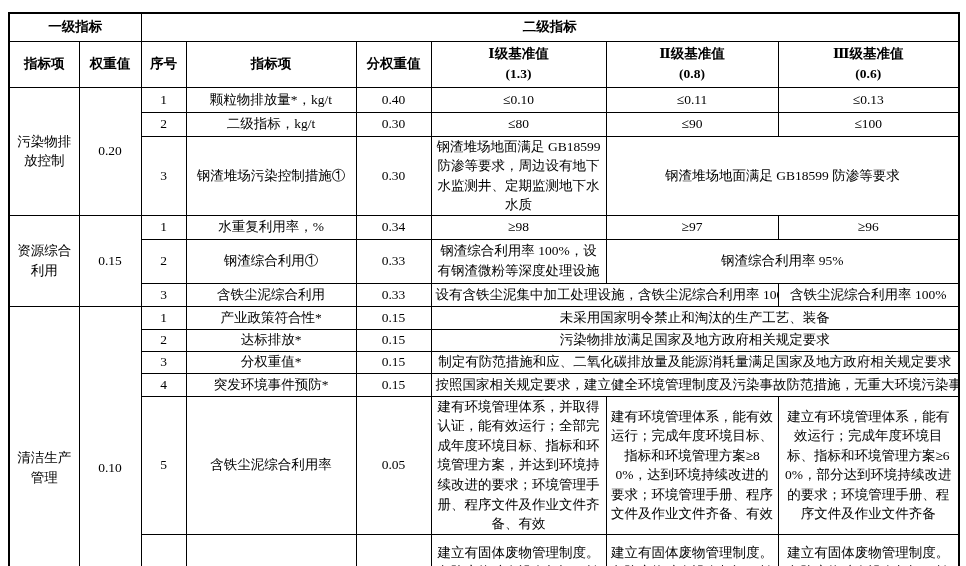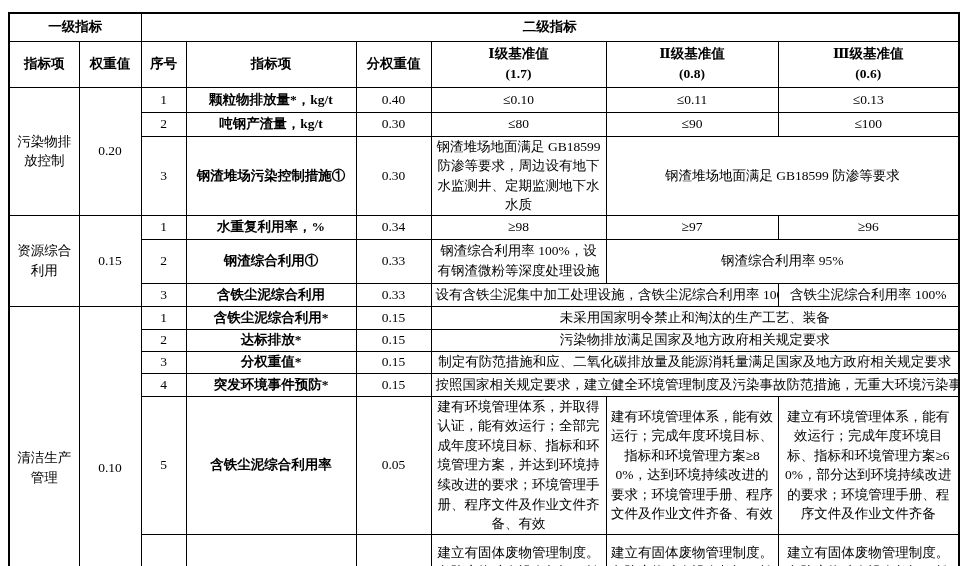--- a/index.html
+++ b/index.html
@@ -28,21 +28,20 @@
     overflow: hidden;
     word-break: break-all;
     line-height: 1.45;
   }
   .grid th { font-weight: bold; }
   .hdr2 div { line-height: 20px; }
   .item {
     text-align: left;
     padding-left: 17px;
     white-space: nowrap;
-    font-weight: bold;
   }
   .para {
     text-align: left;
     padding: 2px 6px;
     line-height: 20px;
   }
   .ctr { text-align: center; font-family: Liberation Serif, serif; }
   .nowrap { white-space: nowrap; }
   
   .rh-h1 { height: 28px; }
@@ -82,21 +81,21 @@
   </tr>
 
   <tr class="rh-h2">
     <th>指标项</th>
     <th>权重值</th>
     <th>序号</th>
     <th>指标项</th>
     <th>分权重值</th>
     <th class="hdr2">
       <div>Ⅰ级基准值</div>
-      <div>(1.7)</div>
+      <div>(1.3)</div>
     </th>
     <th class="hdr2">
       <div>Ⅱ级基准值</div>
       <div>(0.8)</div>
     </th>
     <th class="hdr2">
       <div>Ⅲ级基准值</div>
       <div>(0.6)</div>
     </th>
   </tr>
@@ -106,21 +105,21 @@
     <td rowspan="3">0.20</td>
     <td>1</td>
     <td class="item">颗粒物排放量*，kg/t</td>
     <td>0.40</td>
     <td>≤0.10</td>
     <td>≤0.11</td>
     <td>≤0.13</td>
   </tr>
   <tr class="rh-a2">
     <td>2</td>
-    <td class="item">吨钢产渣量，kg/t</td>
+    <td class="item">二级指标，kg/t</td>
     <td>0.30</td>
     <td>≤80</td>
     <td>≤90</td>
     <td>≤100</td>
   </tr>
   <tr class="rh-a3">
     <td>3</td>
     <td class="item">钢渣堆场污染控制措施①</td>
     <td>0.30</td>
     <td class="para">钢渣堆场地面满足 GB18599 防渗等要求，周边设有地下水监测井、定期监测地下水水质</td>
@@ -149,21 +148,21 @@
     <td class="item">含铁尘泥综合利用</td>
     <td>0.33</td>
     <td colspan="2" class="para nowrap">设有含铁尘泥集中加工处理设施，含铁尘泥综合利用率 100%</td>
     <td class="nowrap">含铁尘泥综合利用率 100%</td>
   </tr>
 
   <tr class="rh-c1">
     <td rowspan="6">清洁生产管理</td>
     <td rowspan="6">0.10</td>
     <td>1</td>
-    <td class="item">含铁尘泥综合利用*</td>
+    <td class="item">产业政策符合性*</td>
     <td>0.15</td>
     <td colspan="3" class="para nowrap">未采用国家明令禁止和淘汰的生产工艺、装备</td>
   </tr>
   <tr class="rh-c2">
     <td>2</td>
     <td class="item">达标排放*</td>
     <td>0.15</td>
     <td colspan="3" class="para nowrap">污染物排放满足国家及地方政府相关规定要求</td>
   </tr>
   <tr class="rh-c3">

